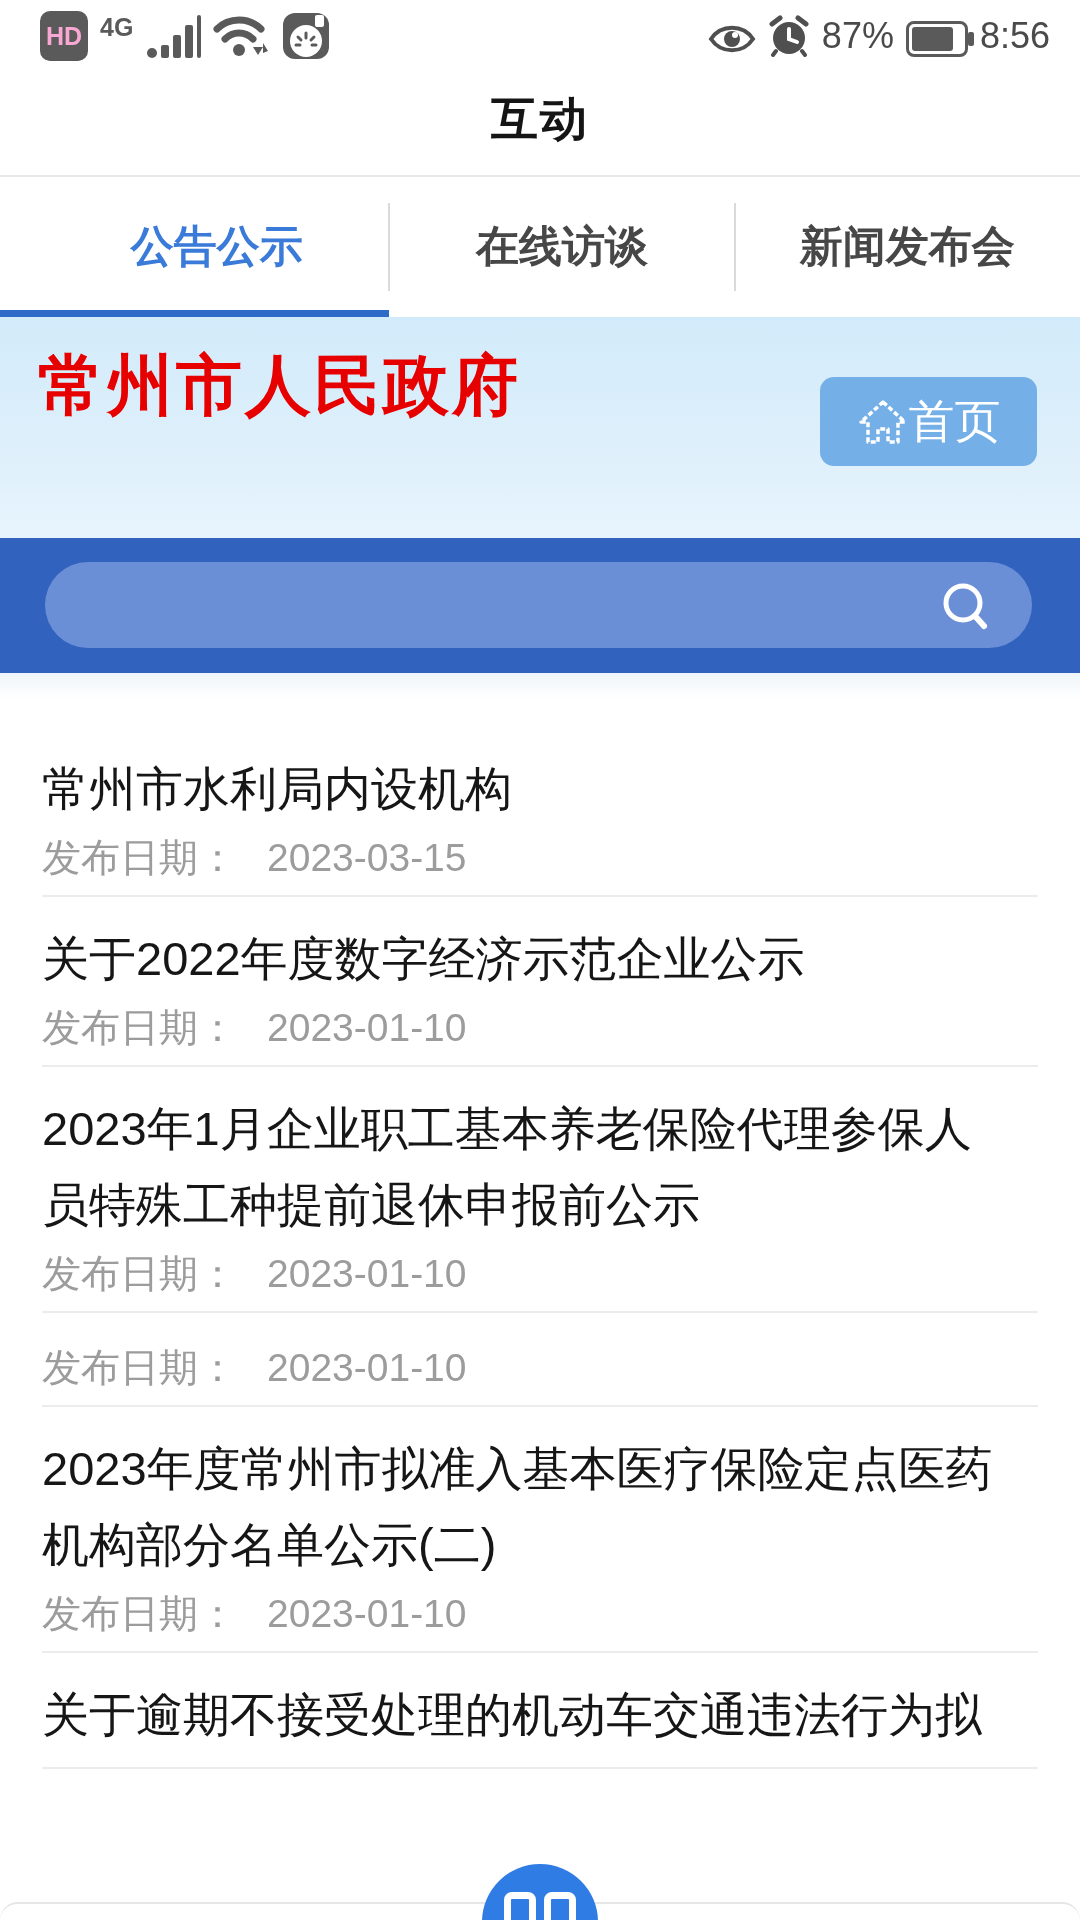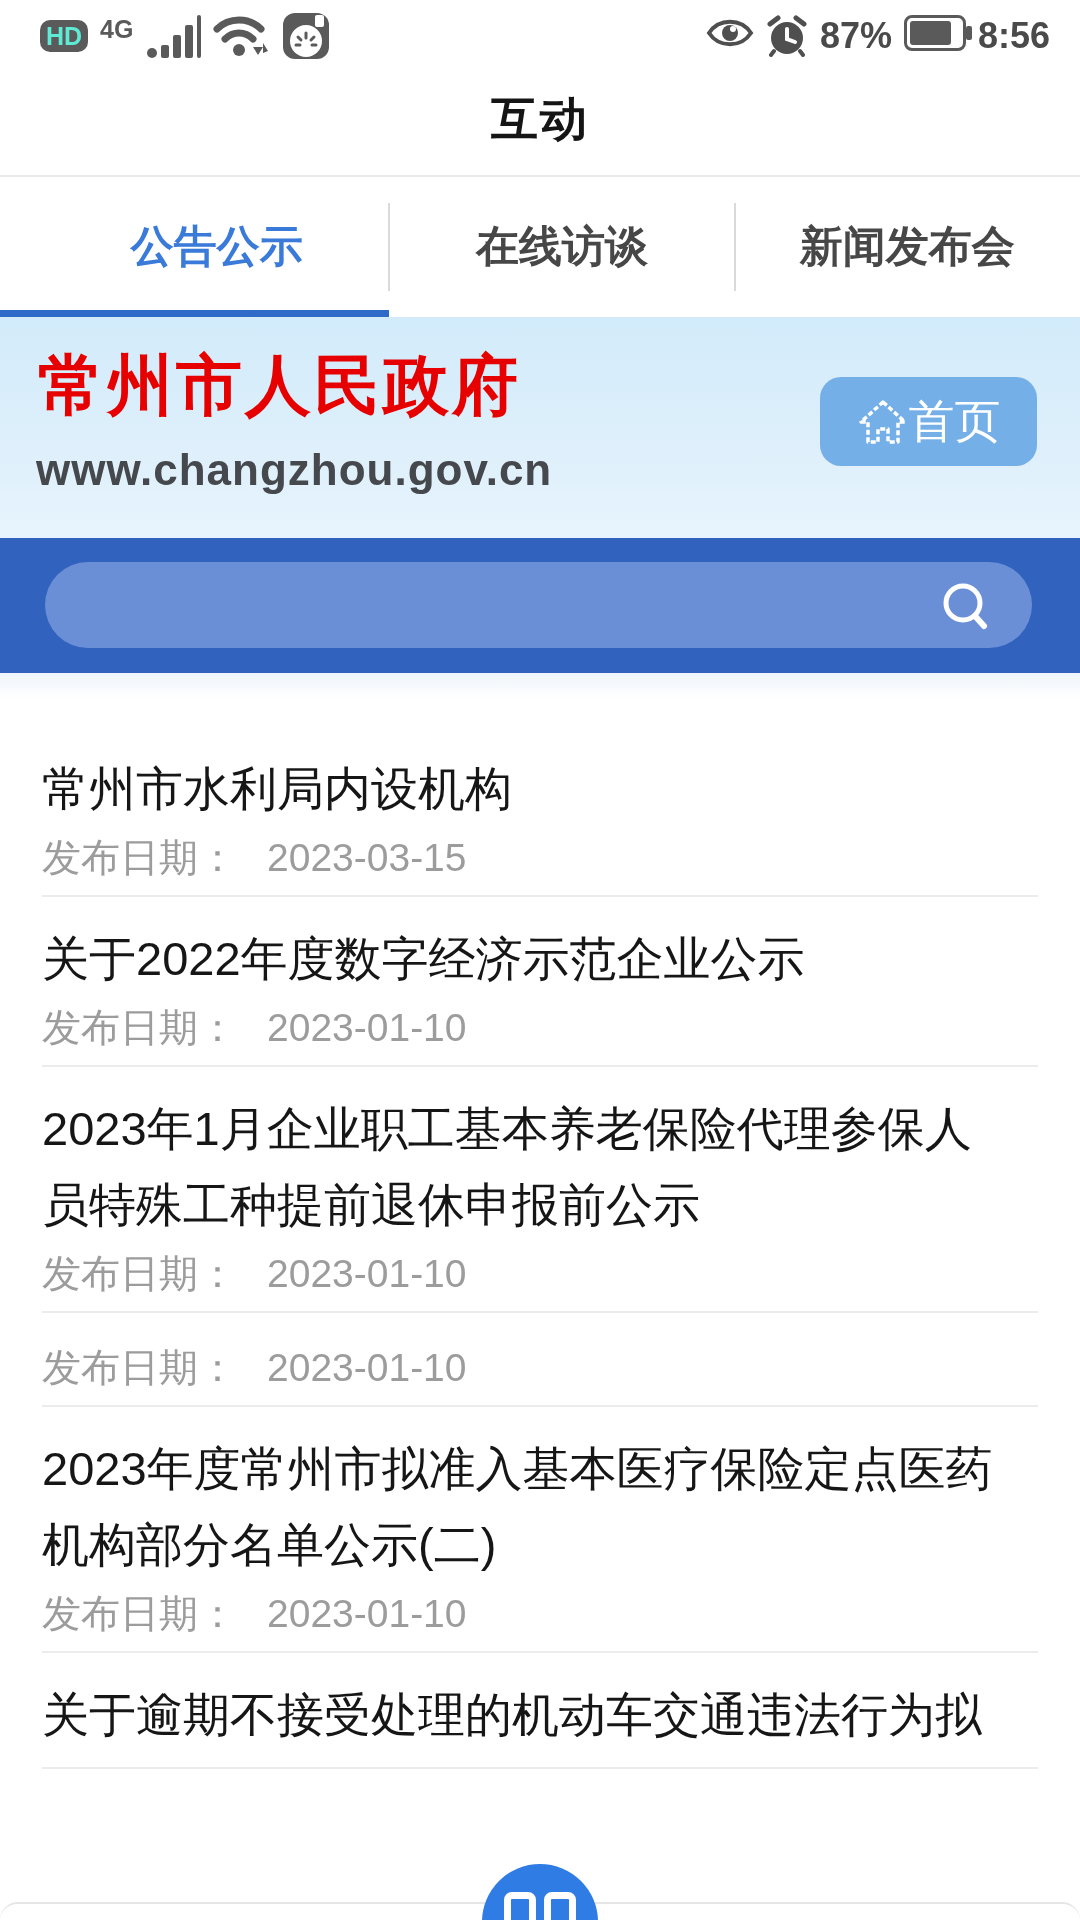--- a/index.html
+++ b/index.html
@@ -8,24 +8,24 @@
     background:#ffffff; overflow:hidden;
     font-family:"Liberation Sans","DejaVu Sans",sans-serif;
   }
 
   
   .status-bar {
     height:64px; display:flex; align-items:center;
     padding:8px 30px 0 40px; box-sizing:border-box; color:#4f4f4f;
   }
   .sb-left { display:flex; align-items:center; gap:12px; }
-  .sb-right { margin-left:auto; display:flex; align-items:flex-start; gap:12px;font-weight:bold; }
+  .sb-right { margin-left:auto; display:flex; align-items:flex-end; gap:12px; }
   .hd-badge {
-    width:48px; height:32px; background:#5a5a5a; border-radius:10px;
-    color:#5eead4; font-size:25px; font-weight:bold;
+    width:48px; height:50px; background:#5a5a5a; border-radius:10px;
+    color:#f9a8d4; font-size:25px; font-weight:bold;
     display:flex; align-items:center; justify-content:center;
   }
   .net-type { font-size:25px; font-weight:bold; color:#5a5a5a; align-self:flex-start; margin-top:2px; }
   .sb-text { font-size:36px; color:#4a4a4a; }
   .battery { position:relative; width:56px; height:30px; border:3px solid #5a5a5a; border-radius:8px; }
   .battery-fill { position:absolute; left:3px; top:3px; bottom:3px; width:41px; background:#5a5a5a; border-radius:3px; }
   .battery-nub { position:absolute; right:-9px; top:8px; width:6px; height:14px; background:#5a5a5a; border-radius:2px; }
 
   
   .title-bar {
@@ -57,21 +57,21 @@
   .site-name {
     position:absolute; left:38px; top:24px; font-size:66px; font-weight:bold;
     color:#e60000; letter-spacing:3px; white-space:nowrap;
   }
   .site-url {
     position:absolute; left:36px; top:128px; font-size:44px; font-weight:bold;
     color:#45484c; letter-spacing:1px;
   }
   .home-btn {
     position:absolute; left:820px; top:60px; width:217px; height:89px;
-    background:#74afe7; border-radius:21px; border:none; cursor:pointer;
+    background:#74afe7; border-radius:14px; border:none; cursor:pointer;
     display:flex; align-items:center; justify-content:center; gap:0;
     color:#ffffff; font-size:46px; font-family:inherit;
   }
 
   
   .search-band { position:relative; height:135px; background:#3162be; }
   .search-pill {
     position:absolute; left:45px; right:48px; top:24px; height:86px;
     background:#6b8fd6; border-radius:43px;
   }
@@ -180,21 +180,20 @@
   </div>
 
   <div class="tab-bar">
       <div class="tab active">公告公示</div>
       <div class="tab">在线访谈</div>
       <div class="tab">新闻发布会</div>
     </div>
 
   <div class="banner">
     <div class="site-name">常州市人民政府</div>
-    <div class="site-url">www.changzhou.gov.cn</div>
     <button class="home-btn">
       <span>
         <svg width="52" height="52" viewBox="0 0 52 52">
           <path d="M26 6 L48 26 L41 26 L41 46 L31 46 L31 33 L21 33 L21 46 L11 46 L11 26 L4 26 Z" fill="none" stroke="#ffffff" stroke-width="3.5" stroke-linejoin="round" stroke-dasharray="5 2.5"></path>
         </svg>
       </span>
       <span>首页</span>
     </button>
   </div>
 

